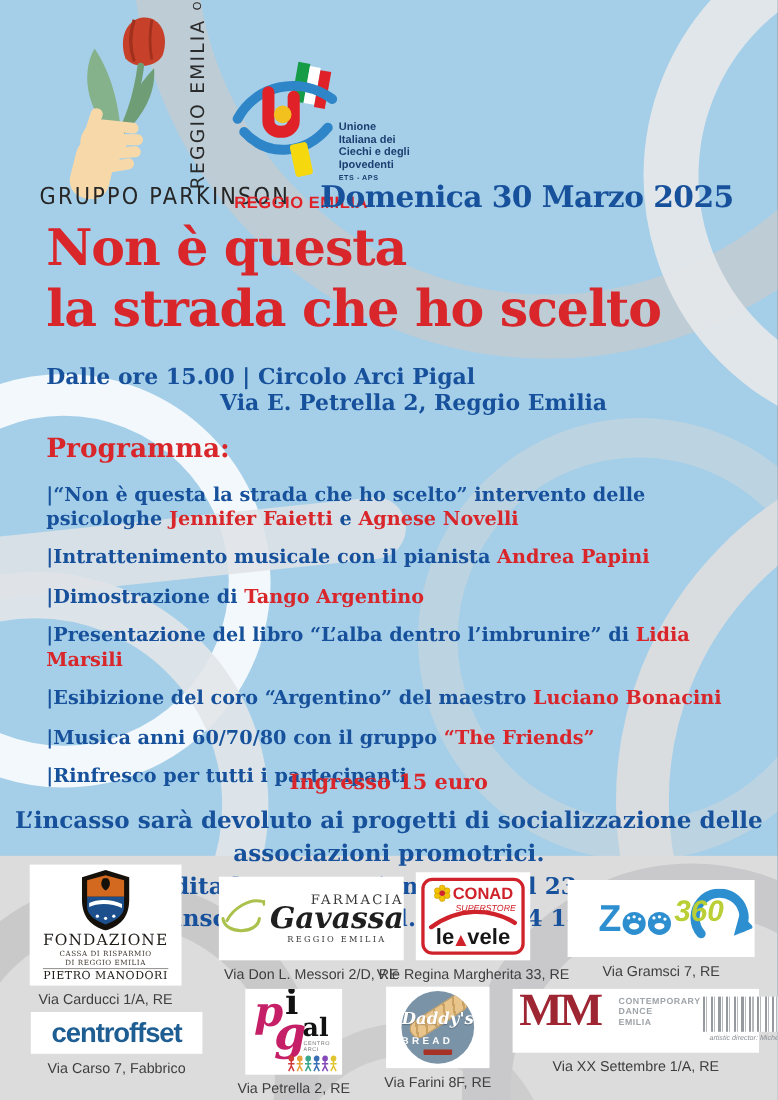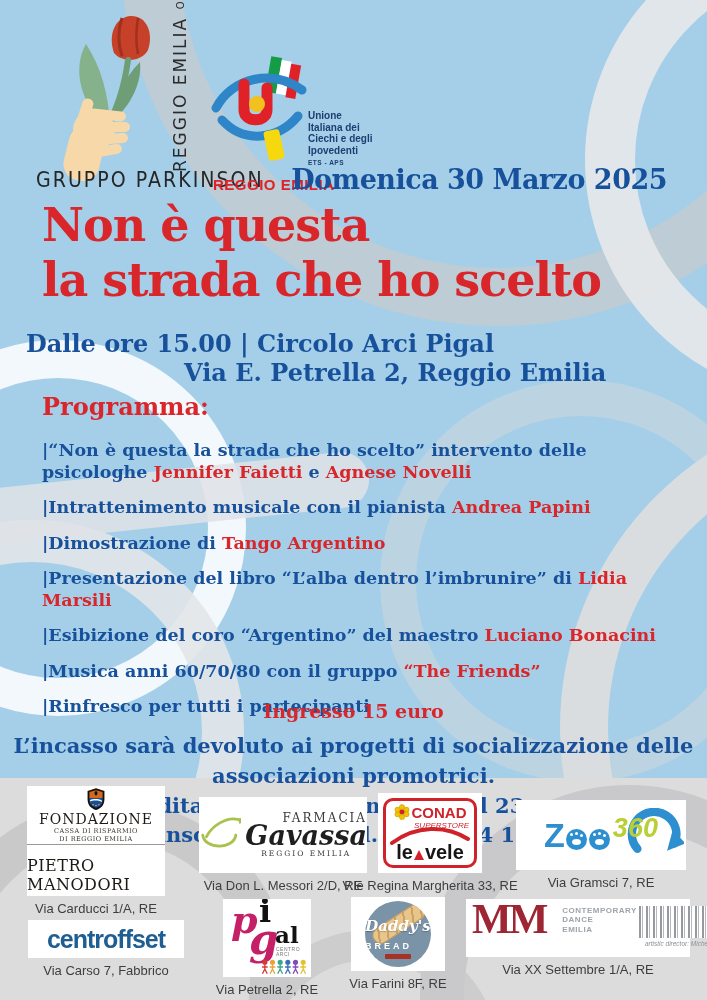--- a/index.html
+++ b/index.html
@@ -56,22 +56,22 @@
     font-size:15px;font-weight:700;color:#e02228;letter-spacing:.5px;
   }
   .date{
     position:absolute;right:40px;top:164px;
     font-size:27px;font-weight:700;color:var(--blue);letter-spacing:-.5px;
   }
 
   
   .title{position:absolute;left:42px;top:198px;color:var(--red);font-weight:700;
          font-size:46px;line-height:1.2;letter-spacing:-1px;}
-  .venue{position:absolute;left:26px;top:330px;color:var(--blue);font-weight:700;
-         font-size:24px;line-height:1.2;}
+  .venue{position:absolute;left:42px;top:330px;color:var(--blue);font-weight:700;
+         font-size:20px;line-height:1.2;}
   .venue .l2{margin-left:158px;}
   .program{position:absolute;left:42px;top:392px;width:645px;}
   .program-heading{color:var(--red);font-weight:700;font-size:24px;margin:0 0 18px 0;}
   .program-item{font-size:17.5px;font-weight:700;line-height:1.27;margin:0 0 13px 0;}
   .seg-blue{color:var(--blue);}
   .seg-red{color:var(--red);}
   .admission{position:absolute;left:0;top:700px;width:707px;text-align:center;
              color:var(--red);font-weight:700;font-size:19px;}
   .note{position:absolute;left:0;top:731px;width:707px;text-align:center;
         color:var(--blue);font-weight:700;font-size:21px;line-height:1.42;}
@@ -81,21 +81,21 @@
   .card{background:#fff;display:flex;flex-direction:column;align-items:center;justify-content:center;}
   .caption{
     font-family:"Liberation Sans","DejaVu Sans",sans-serif;
     font-size:13px;color:#3e3e3e;margin-top:5px;white-space:nowrap;
   }
   
   .s-manodori{left:26px;top:786px;width:140px;}
   .s-manodori .card{width:138px;height:106px;padding:2px 0;}
   .mano-t1{font-size:14px;letter-spacing:1px;color:#1d1a16;margin-top:1px;}
   .mano-t2,.mano-t3{font-size:6.5px;letter-spacing:.5px;color:#3a342c;}
-  .mano-t4{font-size:16px;letter-spacing:.5px;color:#1d1a16;border-top:1px solid #999;padding-top:11px;margin-top:1px;}
+  .mano-t4{font-size:10px;letter-spacing:.5px;color:#1d1a16;border-top:1px solid #999;padding-top:1px;margin-top:1px;}
   
   .s-gavassa{left:185px;top:797px;width:196px;}
   .s-gavassa .card{width:168px;height:76px;flex-direction:row;gap:4px;}
   .gav-col{display:flex;flex-direction:column;align-items:center;line-height:1;}
   .gav-t1{font-size:12px;letter-spacing:2px;color:#3a3a3a;align-self:flex-end;}
   .gav-script{font-style:italic;font-weight:700;font-size:27px;color:#1f1f1f;margin-top:-2px;}
   .gav-t2{font-size:7.5px;letter-spacing:2px;color:#3a3a3a;margin-top:1px;}
   
   .s-conad{left:378px;top:793px;width:104px;}
   .s-conad .card{width:104px;height:80px;}

